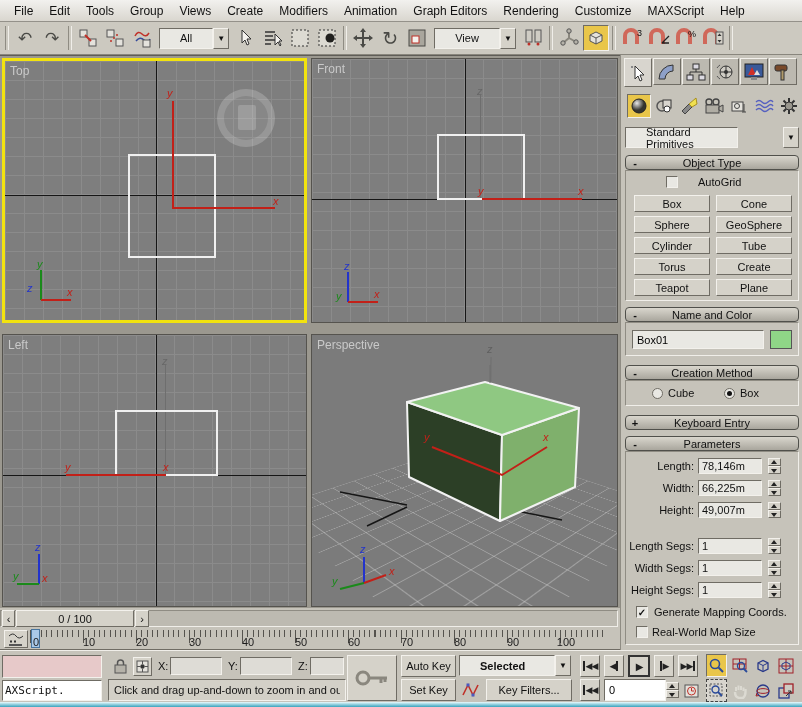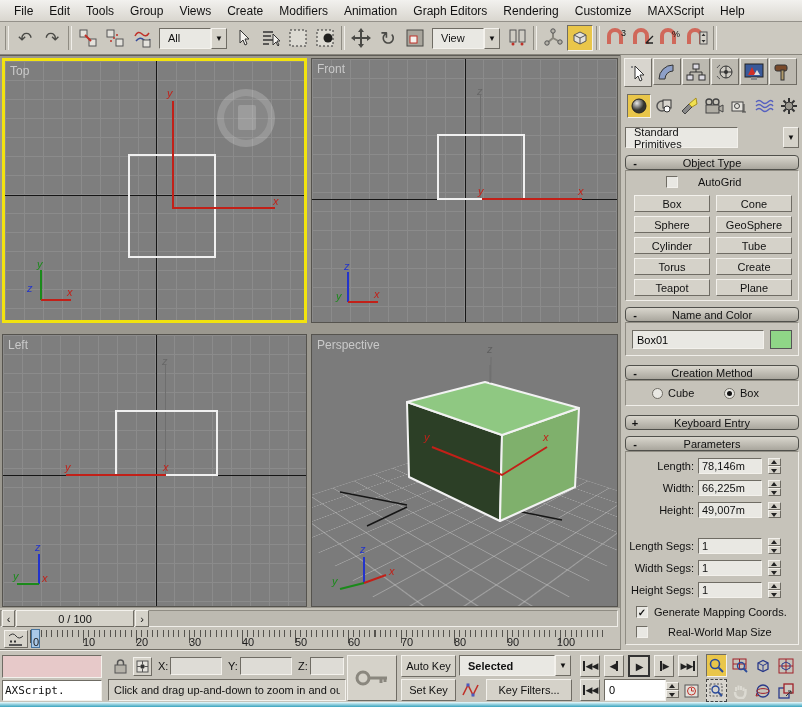--- a/index.html
+++ b/index.html
@@ -20,21 +20,21 @@
   .menu-item { padding:0 8px; height:20px; line-height:20px; cursor:default; }
 
   
   .toolbar { position:absolute; left:0; top:22px; width:802px; height:33px; background:#ccc9c0;
     border-bottom:1px solid #89867d; display:flex; align-items:center; padding-left:3px; gap:1px; }
   .tb { width:26px; height:26px; display:flex; align-items:center; justify-content:center; position:relative; }
   .tb.active { background:#e9c64a; border:1px solid; border-color:#6f6c64 #f3f1ec #f3f1ec #6f6c64; }
   .tsep { width:4px; height:24px; border-left:1px solid #8f8c83; border-right:1px solid #f0eee9; margin:0 2px; }
   .glyph { font-size:17px; color:#4a4a46; line-height:1; }
   .dd { height:21px; display:flex; align-items:center; }
-  .dd .dtext { height:21px; padding:0 8px; display:flex; align-items:center; min-width:52px; }
+  .dd .dtext { height:21px; padding:0 20px; display:flex; align-items:center; min-width:52px; }
   .dd .dbtn { width:16px; height:21px; font-size:8px; }
 
   
   .vp-area { position:absolute; left:0; top:55px; width:620px; height:553px; background:#9b988f; border-top:1px solid #5f5d57; }
   .vp { position:absolute; background:#7e7e7e; overflow:hidden;
     background-image:linear-gradient(#8b8b8b 1px, transparent 1px), linear-gradient(90deg,#8b8b8b 1px, transparent 1px);
     background-size:19px 19px; border:1px solid #55534e; }
   .vp-label { position:absolute; left:5px; top:3px; color:#c9c9c9; font-size:12px; z-index:5; }
   .axis-h { position:absolute; height:1px; background:#161616; left:0; right:0; }
   .axis-v { position:absolute; width:1px; background:#161616; top:0; bottom:0; }
@@ -535,21 +535,21 @@
       <div class="pfield sunken" style="left:72px; top:130px; width:64px;">1</div>
       <div class="spin" style="left:142px; top:130px;">
           <div class="up"></div>
           <div class="dn"></div>
         </div>
 
       <div class="abs" style="left:10px; top:154px; display:flex; align-items:center; gap:6px;">
         <div class="checkbox">✓</div>
         <span>Generate Mapping Coords.</span>
       </div>
-      <div class="abs" style="left:10px; top:174px; display:flex; align-items:center; gap:20px;text-align:center;">
+      <div class="abs" style="left:10px; top:174px; display:flex; align-items:center; gap:4px;text-align:center;">
         <div class="checkbox"></div>
         <span>Real-World Map Size</span>
       </div>
     </div>
   </div>
 
   <div class="timeslider">
     <div class="ts-track"></div>
     <div class="pbtn raised" style="left:2px; top:2px; width:13px; height:17px;">‹</div>
     <div class="pbtn raised" style="left:16px; top:2px; width:118px; height:17px;">0 / 100</div>

